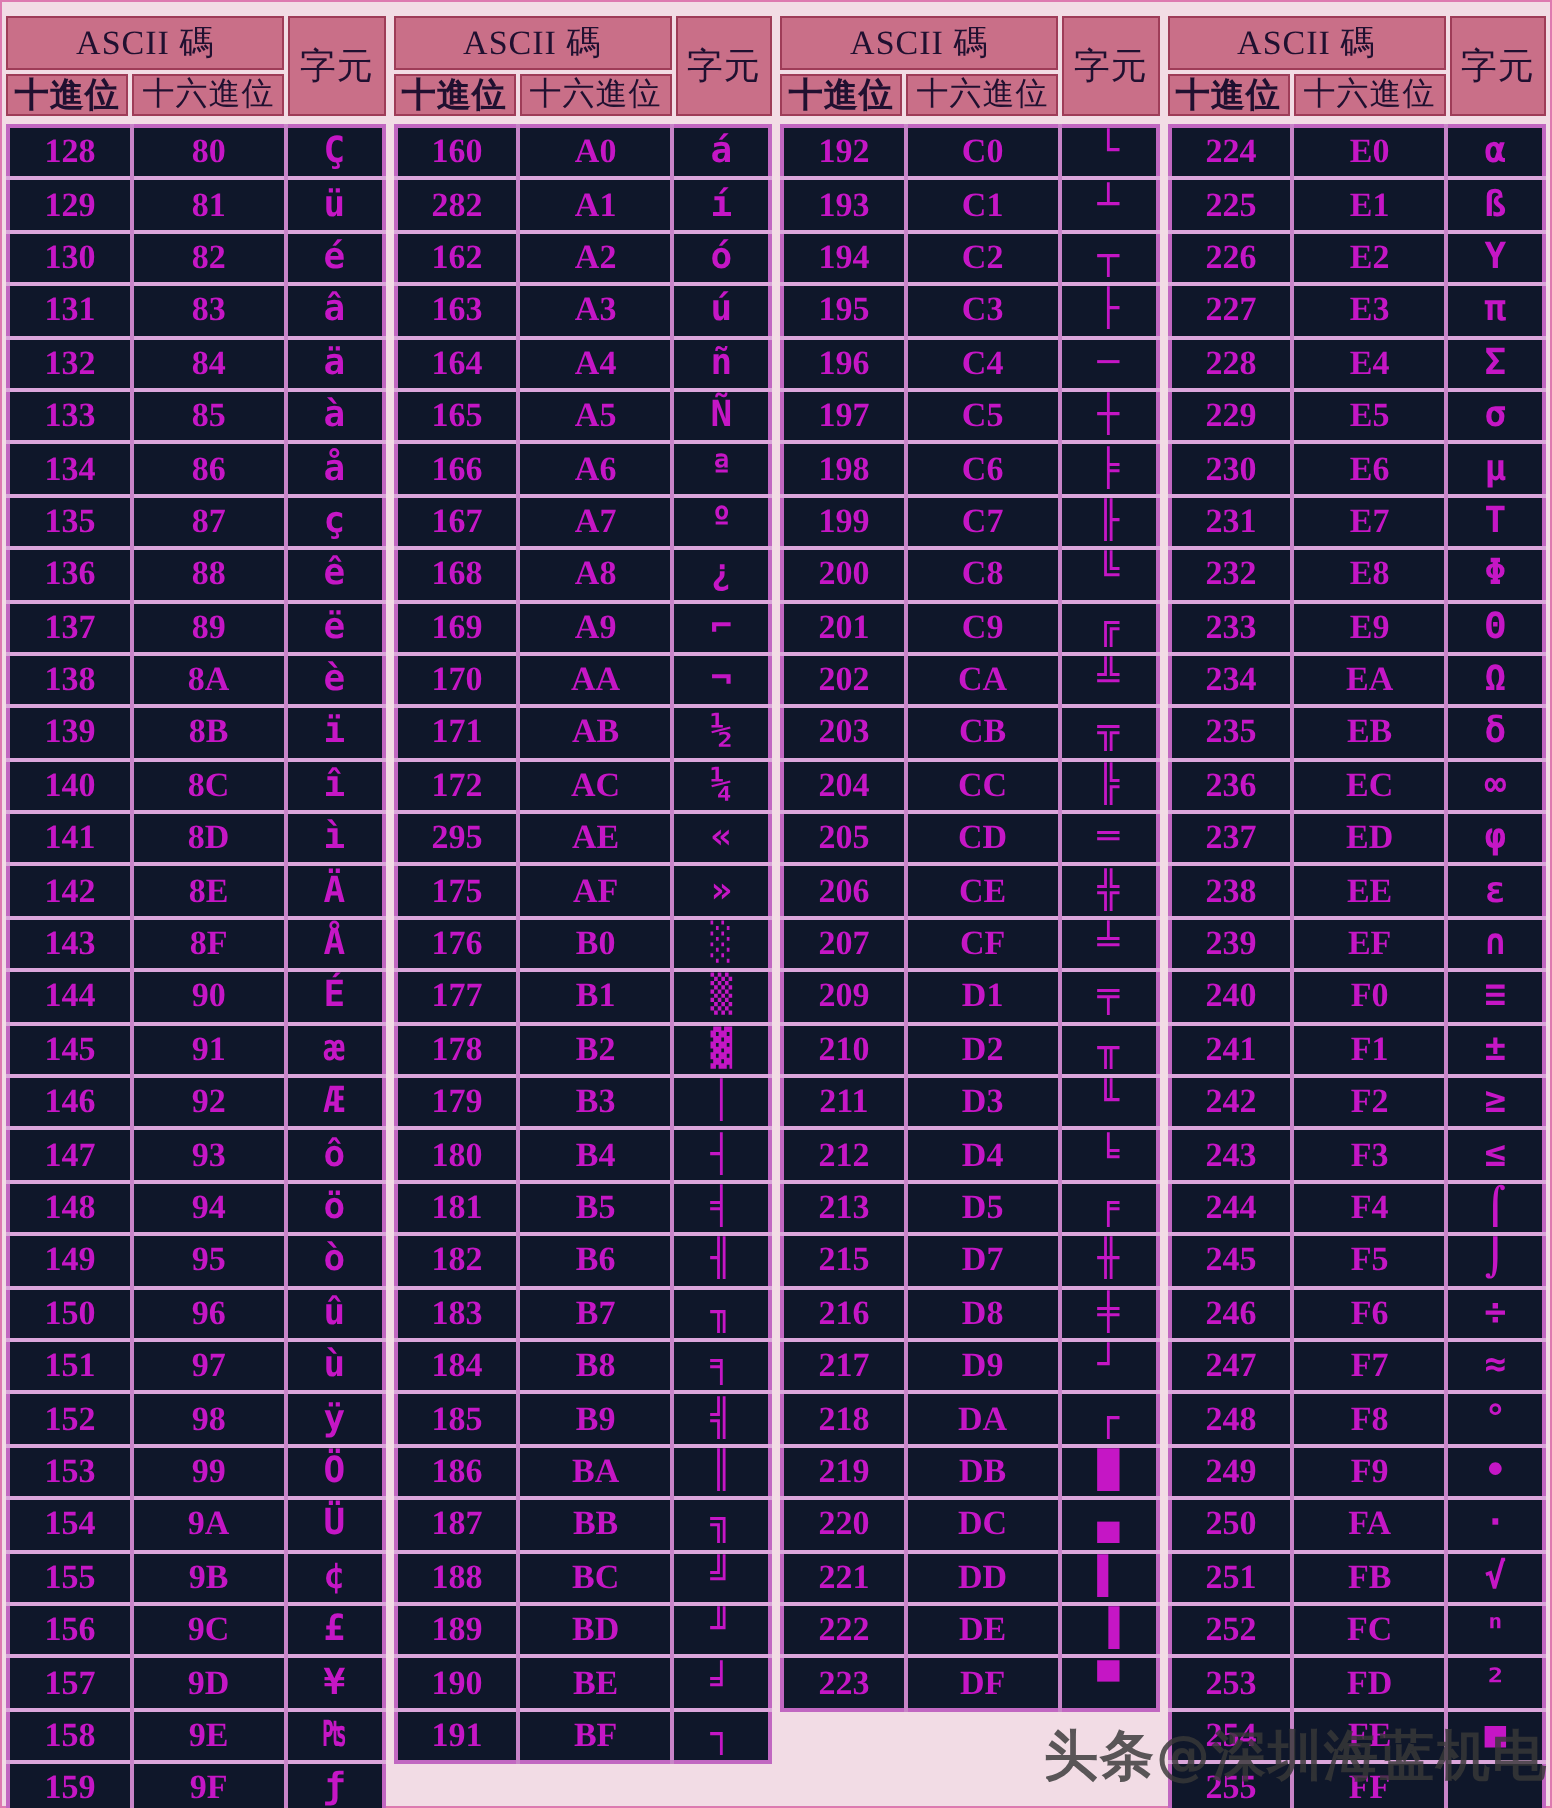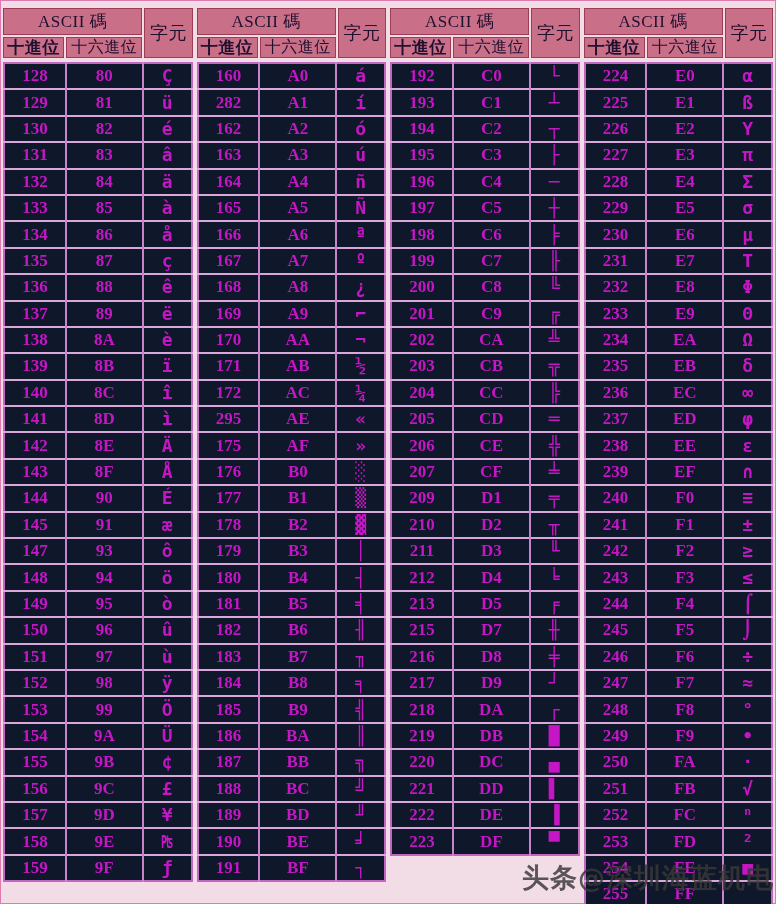--- a/index.html
+++ b/index.html
@@ -192,20 +192,25 @@
             <td class="dec">144</td>
             <td class="hex">90</td>
             <td class="ch">É</td>
           </tr>
           <tr>
             <td class="dec">145</td>
             <td class="hex">91</td>
             <td class="ch">æ</td>
           </tr>
           <tr>
+            <td class="dec">146</td>
+            <td class="hex">92</td>
+            <td class="ch">Æ</td>
+          </tr>
+          <tr>
             <td class="dec">147</td>
             <td class="hex">93</td>
             <td class="ch">ô</td>
           </tr>
           <tr>
             <td class="dec">148</td>
             <td class="hex">94</td>
             <td class="ch">ö</td>
           </tr>
           <tr>

